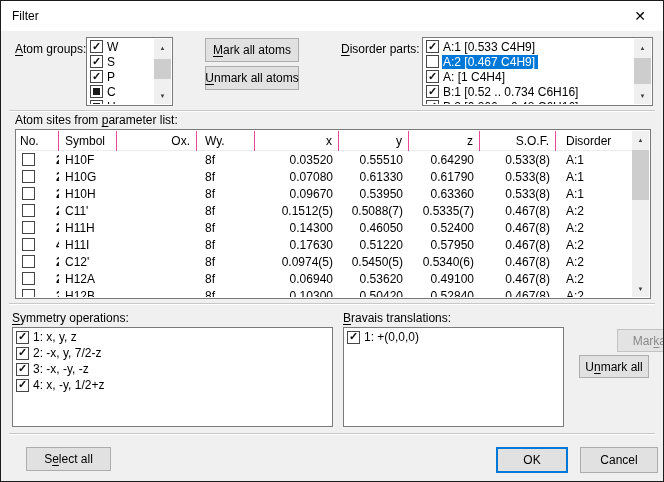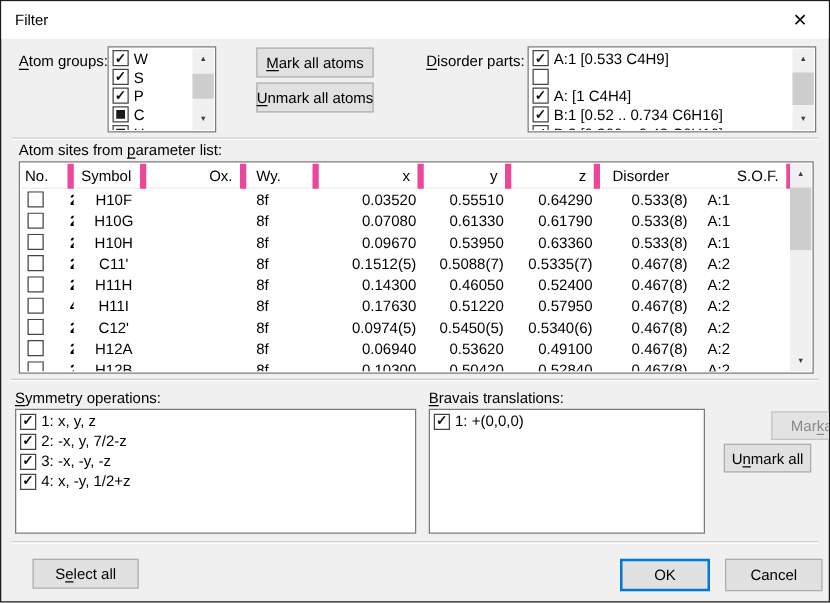--- a/index.html
+++ b/index.html
@@ -48,26 +48,26 @@
 
   
   .hsep { position: absolute; left: 8px; right: 8px; height: 2px;
           border-top: 1px solid #c8c8c8; border-bottom: 1px solid #ffffff; }
 
   
   .tablebox { position: absolute; left: 14px; top: 128px; width: 636px; height: 170px;
               background: #fff; border: 1px solid #7a7a7a; }
   .thead { position: absolute; left: 1px; top: 1px; right: 18px; height: 20px; display: flex;
            align-items: center; background: #fff; border-bottom: 1px solid #ececec; }
-  .thead .cell { border-right: 5px solid #ec4899; height: 20px; display: flex; align-items: center; }
+  .thead .cell { border-right: 1px solid #ec4899; height: 20px; display: flex; align-items: center; }
   .tbody { position: absolute; left: 1px; top: 21px; right: 18px; bottom: 1px; overflow: hidden; }
   .trow { display: flex; align-items: center; height: 17px; }
   .cell { flex: none; white-space: nowrap; overflow: hidden; }
   .c-no  { width: 42px; padding-left: 3px; }
-  .c-sym { width: 58px; padding-left: 6px; text-align: center; }
+  .c-sym { width: 58px; padding-left: 6px; }
   .c-ox  { width: 80px; padding-right: 6px; justify-content: flex-end; text-align: center; }
   .c-wy  { width: 58px; padding-left: 8px; }
   .c-x   { width: 84px; padding-right: 6px; justify-content: flex-end; text-align: right; }
   .c-y   { width: 70px; padding-right: 6px; justify-content: flex-end; text-align: right; }
   .c-z   { width: 71px; padding-right: 6px; justify-content: flex-end; text-align: right; }
   .c-sof { width: 76px; padding-right: 6px; justify-content: flex-end; text-align: right; }
   .c-dis { width: 78px; padding-left: 10px; border-right: none !important; }
   .trow .c-no { display: flex; align-items: center; padding-left: 5px; }
   .trow .c-no .num { margin-left: 21px; font-weight: bold; }
 </style>
@@ -123,20 +123,21 @@
 
   <div class="listbox has-sb" style="left:421px;top:36px;width:231px;height:69px">
     <div class="items">
 
     <div class="litem checked">
           <span class="cb"></span>
           <span class="txt">A:1 [0.533 C4H9]</span>
         </div>
         <div class="litem unchecked selected">
           <span class="cb"></span>
+          <span class="txt">A:2 [0.467 C4H9]</span>
         </div>
         <div class="litem checked">
           <span class="cb"></span>
           <span class="txt">A: [1 C4H4]</span>
         </div>
         <div class="litem checked">
           <span class="cb"></span>
           <span class="txt">B:1 [0.52 .. 0.734 C6H16]</span>
         </div>
         <div class="litem checked">
@@ -156,22 +157,22 @@
 
   <div class="tablebox">
     <div class="thead">
       <span class="cell c-no">No.</span>
       <span class="cell c-sym">Symbol</span>
       <span class="cell c-ox">Ox.</span>
       <span class="cell c-wy">Wy.</span>
       <span class="cell c-x">x</span>
       <span class="cell c-y">y</span>
       <span class="cell c-z">z</span>
+      <span class="cell c-sof">S.O.F.</span>
       <span class="cell c-dis">Disorder</span>
-      <span class="cell c-sof">S.O.F.</span>
     </div>
     <div class="tbody">
 
     <div class="trow checked">
           <span class="cell c-no">
             <span class="cb"></span>
             <span class="num">21</span>
           </span>
           <span class="cell c-sym">H10F</span>
           <span class="cell c-ox"></span>

